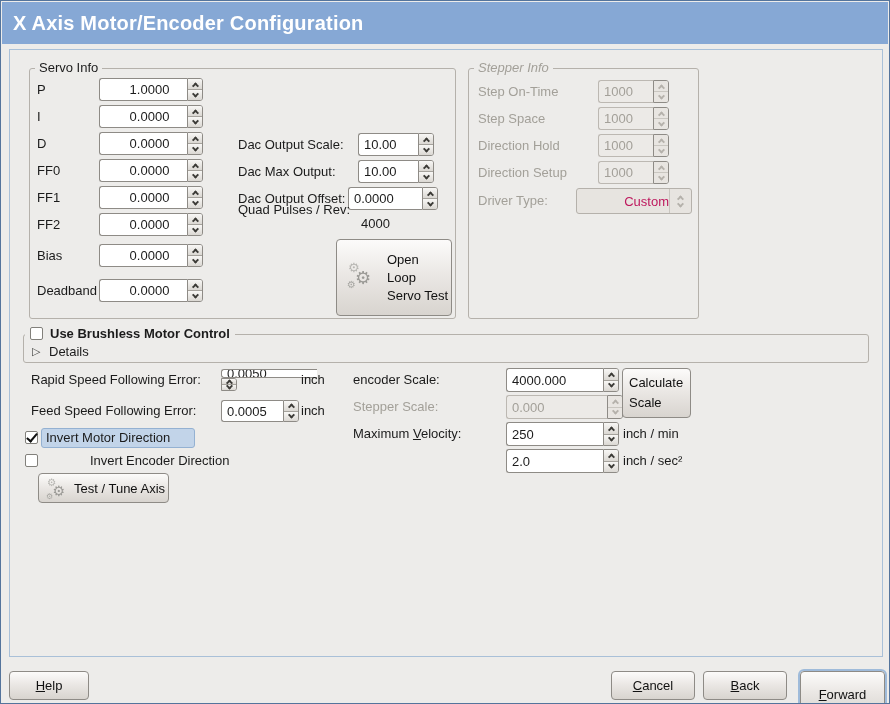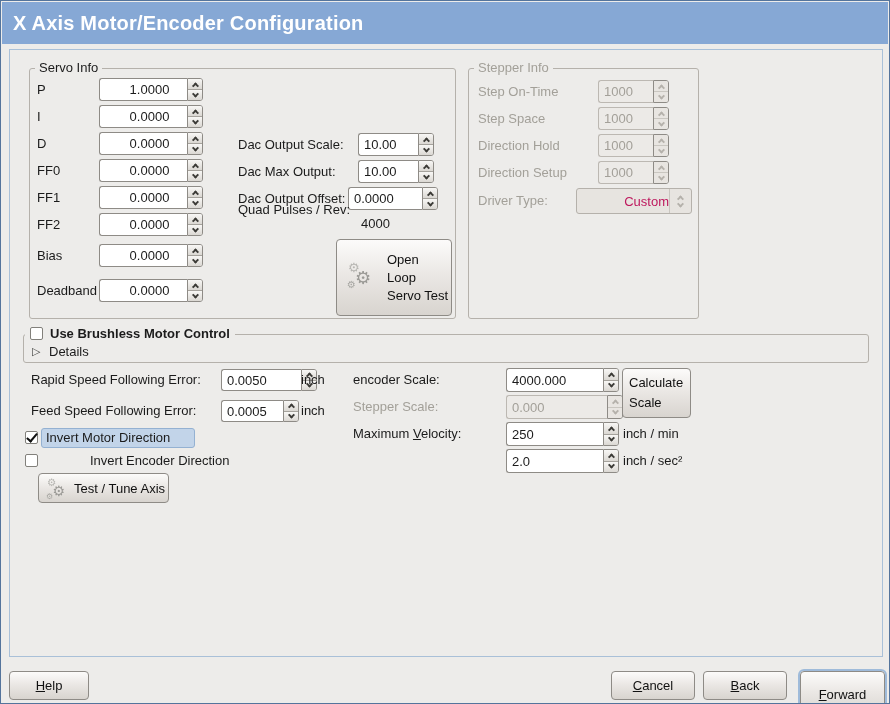--- a/index.html
+++ b/index.html
@@ -217,21 +217,21 @@
   <div class="gtkbtn" style="left:335px;top:238px;width:116px;height:77px;justify-content:flex-start;padding-left:10px;">
     <span class="gears">
       <span class="g1">⚙</span>
         <span class="g2">⚙</span>
         <span class="g3">⚙</span>
     </span>
     <span style="margin-left:8px;line-height:18px;text-align:left;">Open Loop Servo Test</span>
   </div>
 
   <div class="frame" style="left:467px;top:67px;width:231px;height:251px;"></div>
-  <span class="legend dis" style="left:473px;top:60px;">Stepper Info</span>
+  <span class="legend dis" style="left:473px;top:60px;font-style:italic;">Stepper Info</span>
 
   <span class="lbl dis" style="left:477px;top:79px;line-height:23px;">Step On-Time</span>
   <div class="spin disabled" style="left:597px;top:79px;width:71px;height:23px;">
     <div class="entry left">1000</div>
     <div class="btns">
         <div class="sb up">
           <i class="chev u"></i>
         </div>
         <div class="sb">
           <i class="chev d"></i>
@@ -289,21 +289,21 @@
 
   <div class="frame" style="left:22px;top:333px;width:846px;height:29px;"></div>
   <div style="position:absolute;left:24px;top:324px;height:17px;background:#edecea;display:flex;align-items:center;padding:0 5px;">
     <span class="checkbox" style="position:relative;flex:none;"></span>
     <span class="bold" style="margin-left:7px;">Use Brushless Motor Control</span>
   </div>
   <span class="expander-tri" style="left:31px;top:345px;">▷</span>
   <span class="lbl" style="left:48px;top:343px;line-height:15px;">Details</span>
 
   <span class="lbl" style="left:30px;top:368px;line-height:22px;">Rapid Speed Following Error:</span>
-  <div class="spin" style="left:220px;top:368px;width:96px;height:22px;">
+  <div class="spin" style="left:220px;top:368px;width:96px;height:22px;flex-direction:column;">
     <div class="entry left">0.0050</div>
     <div class="btns">
         <div class="sb up">
           <i class="chev u"></i>
         </div>
         <div class="sb">
           <i class="chev d"></i>
         </div>
       </div>
   </div>

